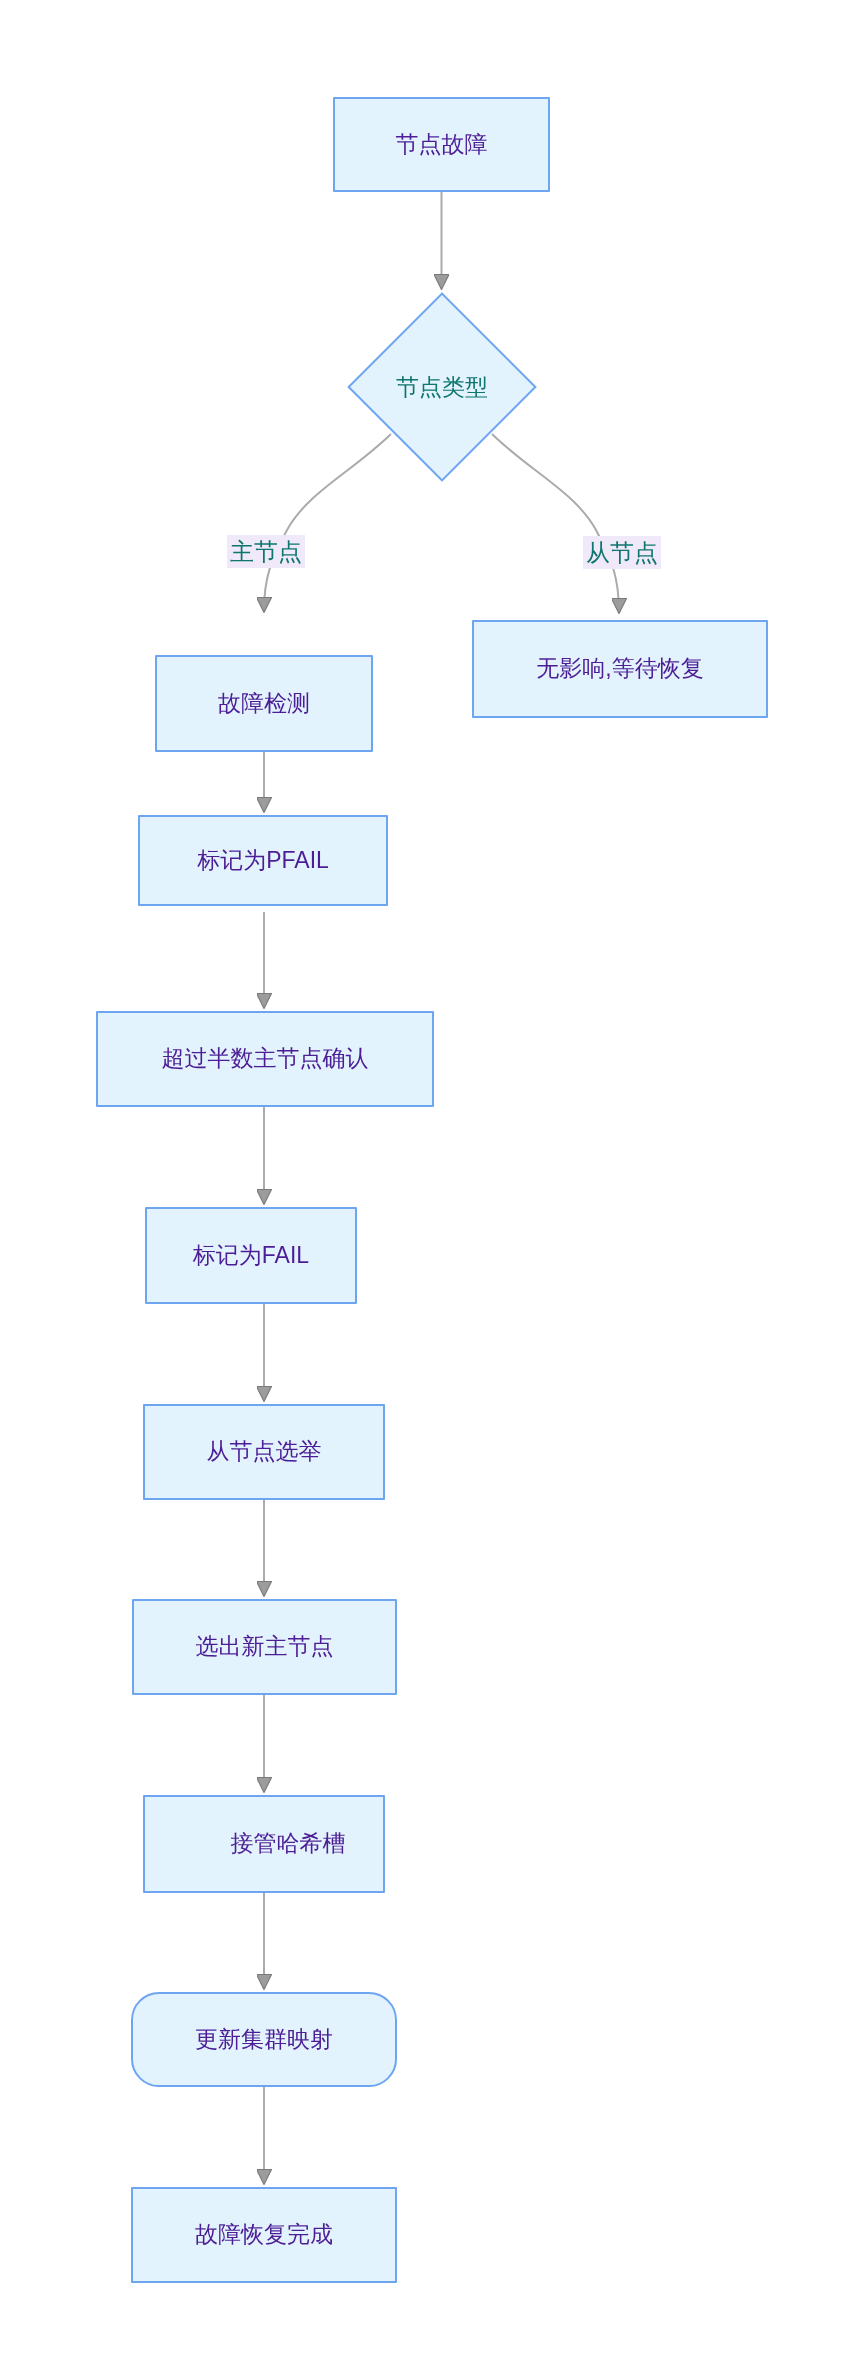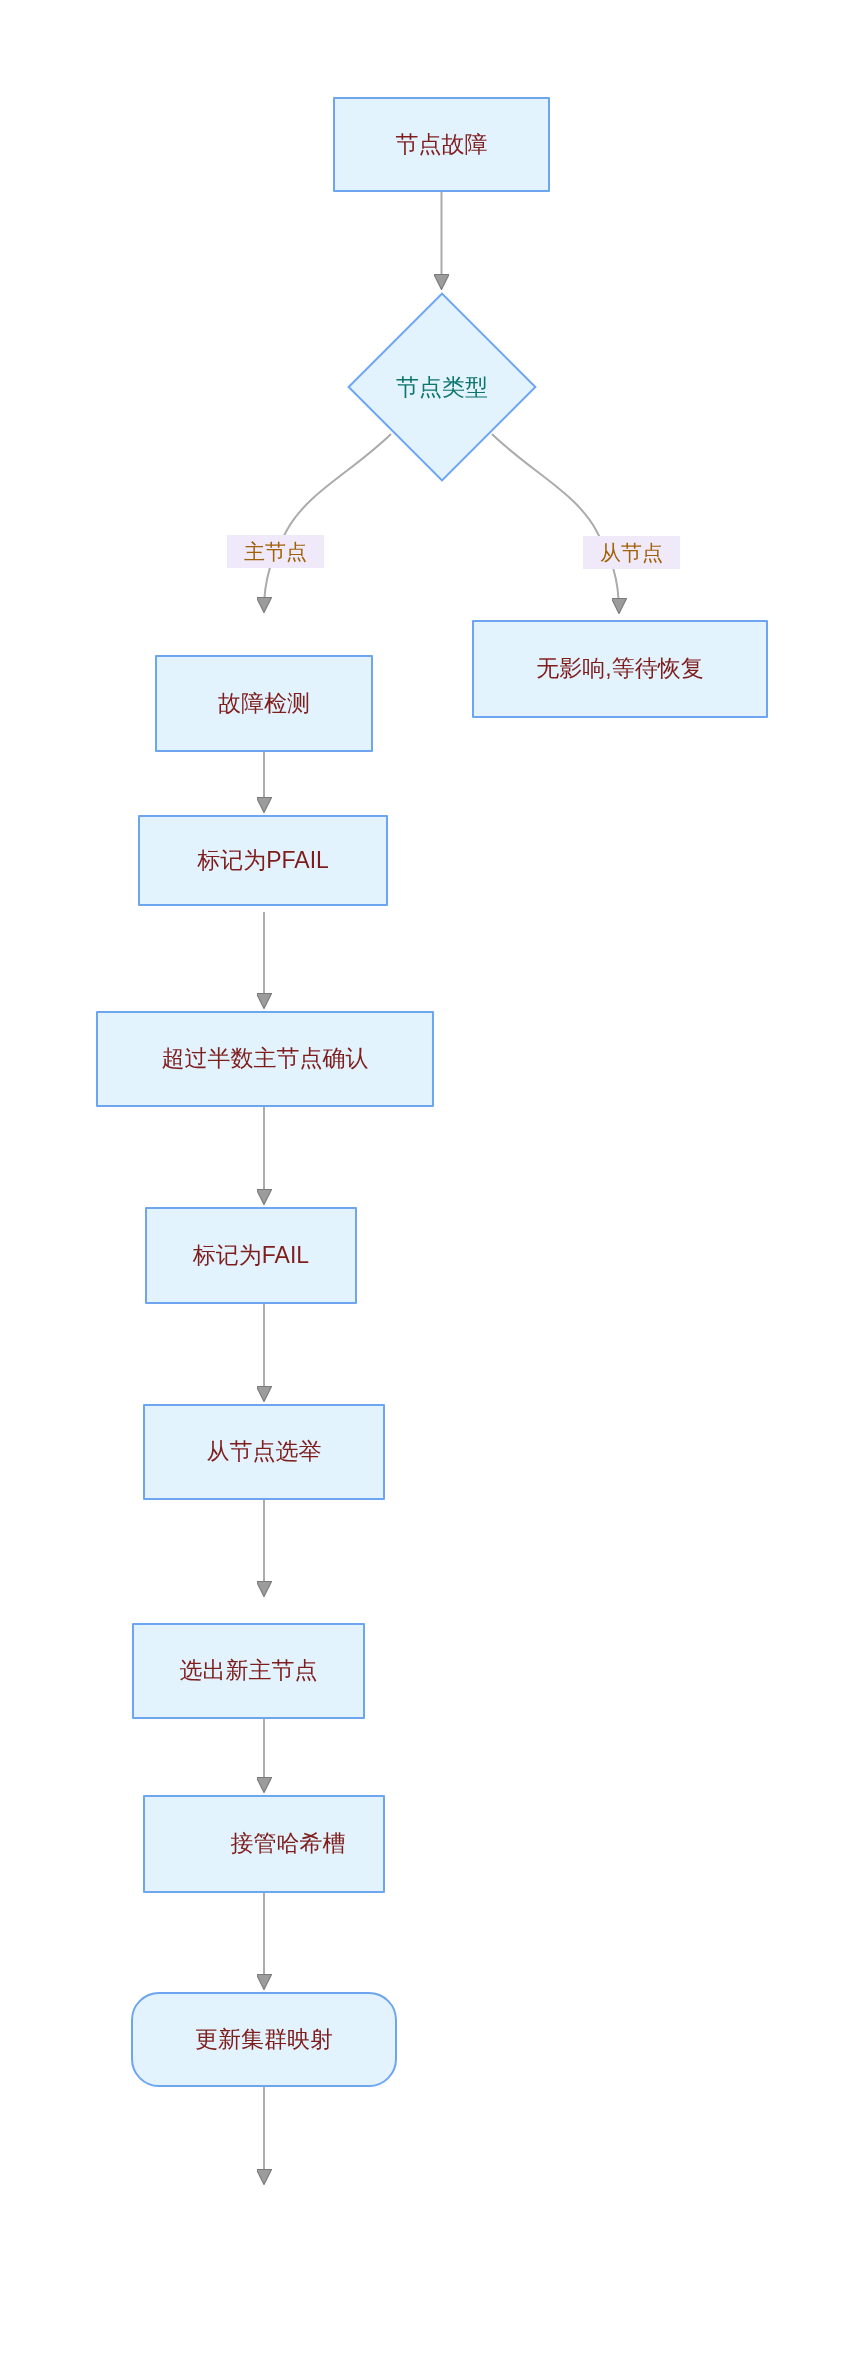--- a/index.html
+++ b/index.html
@@ -23,21 +23,21 @@
   }
   .flow-node {
     position: absolute;
     box-sizing: border-box;
     display: flex;
     align-items: center;
     justify-content: center;
     background: #e2f3fd;
     border: 2px solid #6ea5f1;
     border-radius: 1px;
-    color: #7f1d1d;
+    color: #4c1d95;
     font-size: 23px;
     text-align: center;
     line-height: 1.2;
     white-space: nowrap;
   }
   .diamond-wrap {
     position: absolute;
     display: flex;
     align-items: center;
     justify-content: center;
@@ -54,24 +54,24 @@
   .diamond-label {
     position: relative;
     color: #0f766e;
     font-size: 23px;
     white-space: nowrap;
   }
   .edge-label {
     position: absolute;
     box-sizing: border-box;
     background: #f0e9fa;
-    color: #a16207;
-    font-size: 21px;
+    color: #0f766e;
+    font-size: 24px;
     line-height: 27px;
-    padding: 3px 17px;
+    padding: 3px 3px;
     white-space: nowrap;
   }
 </style>
 </head>
 <body>
 
 <div class="canvas">
 
   <svg class="edges-layer" width="864" height="2380" viewBox="0 0 864 2380" xmlns="http://www.w3.org/2000/svg">
     <defs>
@@ -133,26 +133,29 @@
   </div>
 
   <div class="flow-node" style="left:145px; top:1207px; width:212px; height:97px;">
     <span>标记为FAIL</span>
   </div>
 
   <div class="flow-node" style="left:143px; top:1404px; width:242px; height:96px;">
     <span>从节点选举</span>
   </div>
 
-  <div class="flow-node" style="left:132px; top:1599px; width:233px; height:96px;margin-top:24px;">
+  <div class="flow-node" style="left:132px; top:1599px; width:265px; height:96px;">
     <span>选出新主节点</span>
   </div>
 
   <div class="flow-node" style="left:143px; top:1795px; width:242px; height:98px;padding-left:48px;">
     <span>接管哈希槽</span>
   </div>
 
   <div class="flow-node" style="left:131px; top:1992px; width:266px; height:95px;border-radius:28px;">
     <span>更新集群映射</span>
   </div>
 
+  <div class="flow-node" style="left:131px; top:2187px; width:266px; height:96px;">
+    <span>故障恢复完成</span>
+  </div>
 
 </div>
 
 </body></html>

